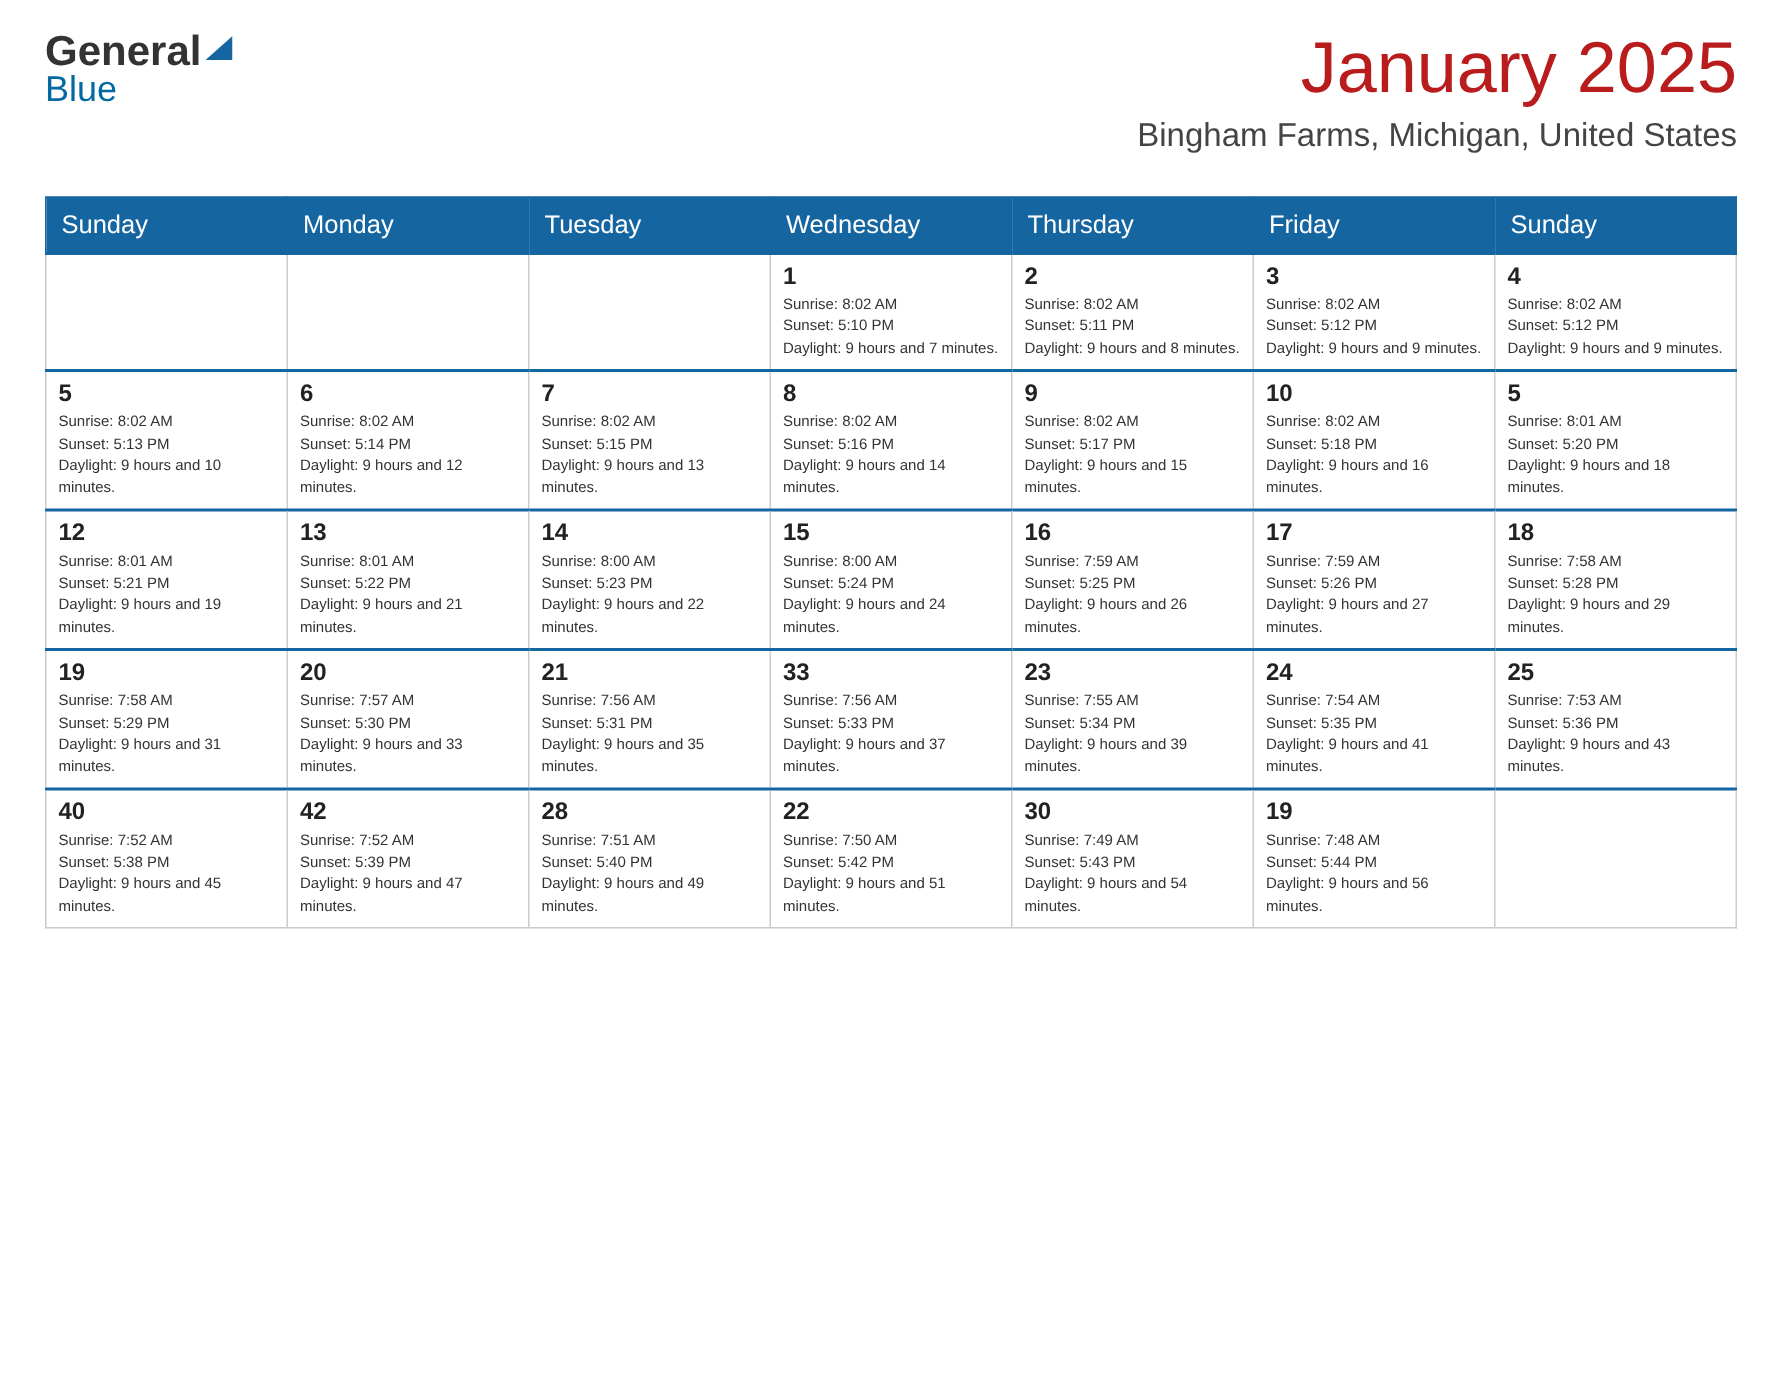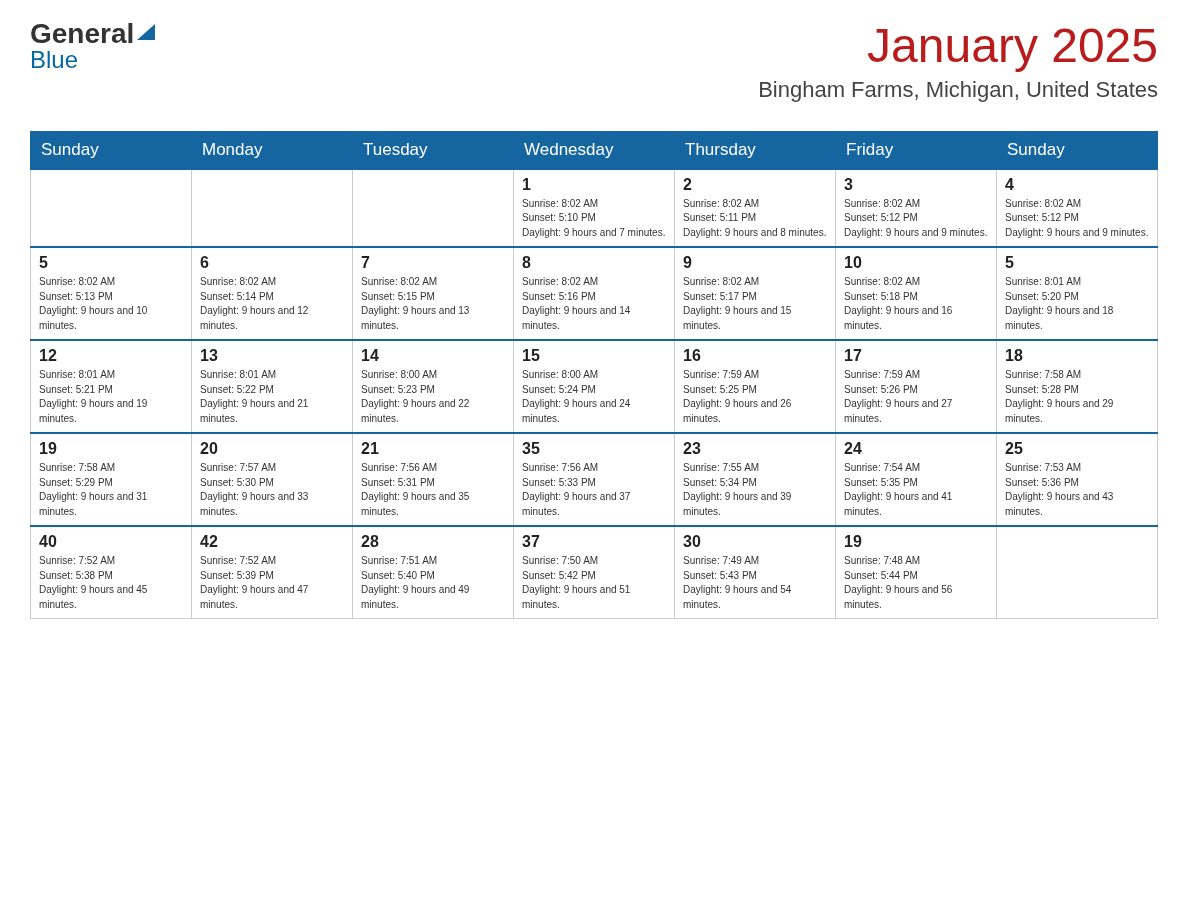--- a/index.html
+++ b/index.html
@@ -218,21 +218,21 @@
         </td>
         <td>
           <span class="day-number">20</span>
           <div class="day-info">Sunrise: 7:57 AM<br>Sunset: 5:30 PM<br>Daylight: 9 hours and 33 minutes.</div>
         </td>
         <td>
           <span class="day-number">21</span>
           <div class="day-info">Sunrise: 7:56 AM<br>Sunset: 5:31 PM<br>Daylight: 9 hours and 35 minutes.</div>
         </td>
         <td>
-          <span class="day-number">35</span>
+          <span class="day-number">33</span>
           <div class="day-info">Sunrise: 7:56 AM<br>Sunset: 5:33 PM<br>Daylight: 9 hours and 37 minutes.</div>
         </td>
         <td>
           <span class="day-number">23</span>
           <div class="day-info">Sunrise: 7:55 AM<br>Sunset: 5:34 PM<br>Daylight: 9 hours and 39 minutes.</div>
         </td>
         <td>
           <span class="day-number">24</span>
           <div class="day-info">Sunrise: 7:54 AM<br>Sunset: 5:35 PM<br>Daylight: 9 hours and 41 minutes.</div>
         </td>
@@ -248,21 +248,21 @@
         </td>
         <td>
           <span class="day-number">42</span>
           <div class="day-info">Sunrise: 7:52 AM<br>Sunset: 5:39 PM<br>Daylight: 9 hours and 47 minutes.</div>
         </td>
         <td>
           <span class="day-number">28</span>
           <div class="day-info">Sunrise: 7:51 AM<br>Sunset: 5:40 PM<br>Daylight: 9 hours and 49 minutes.</div>
         </td>
         <td>
-          <span class="day-number">37</span>
+          <span class="day-number">22</span>
           <div class="day-info">Sunrise: 7:50 AM<br>Sunset: 5:42 PM<br>Daylight: 9 hours and 51 minutes.</div>
         </td>
         <td>
           <span class="day-number">30</span>
           <div class="day-info">Sunrise: 7:49 AM<br>Sunset: 5:43 PM<br>Daylight: 9 hours and 54 minutes.</div>
         </td>
         <td>
           <span class="day-number">19</span>
           <div class="day-info">Sunrise: 7:48 AM<br>Sunset: 5:44 PM<br>Daylight: 9 hours and 56 minutes.</div>
         </td>

